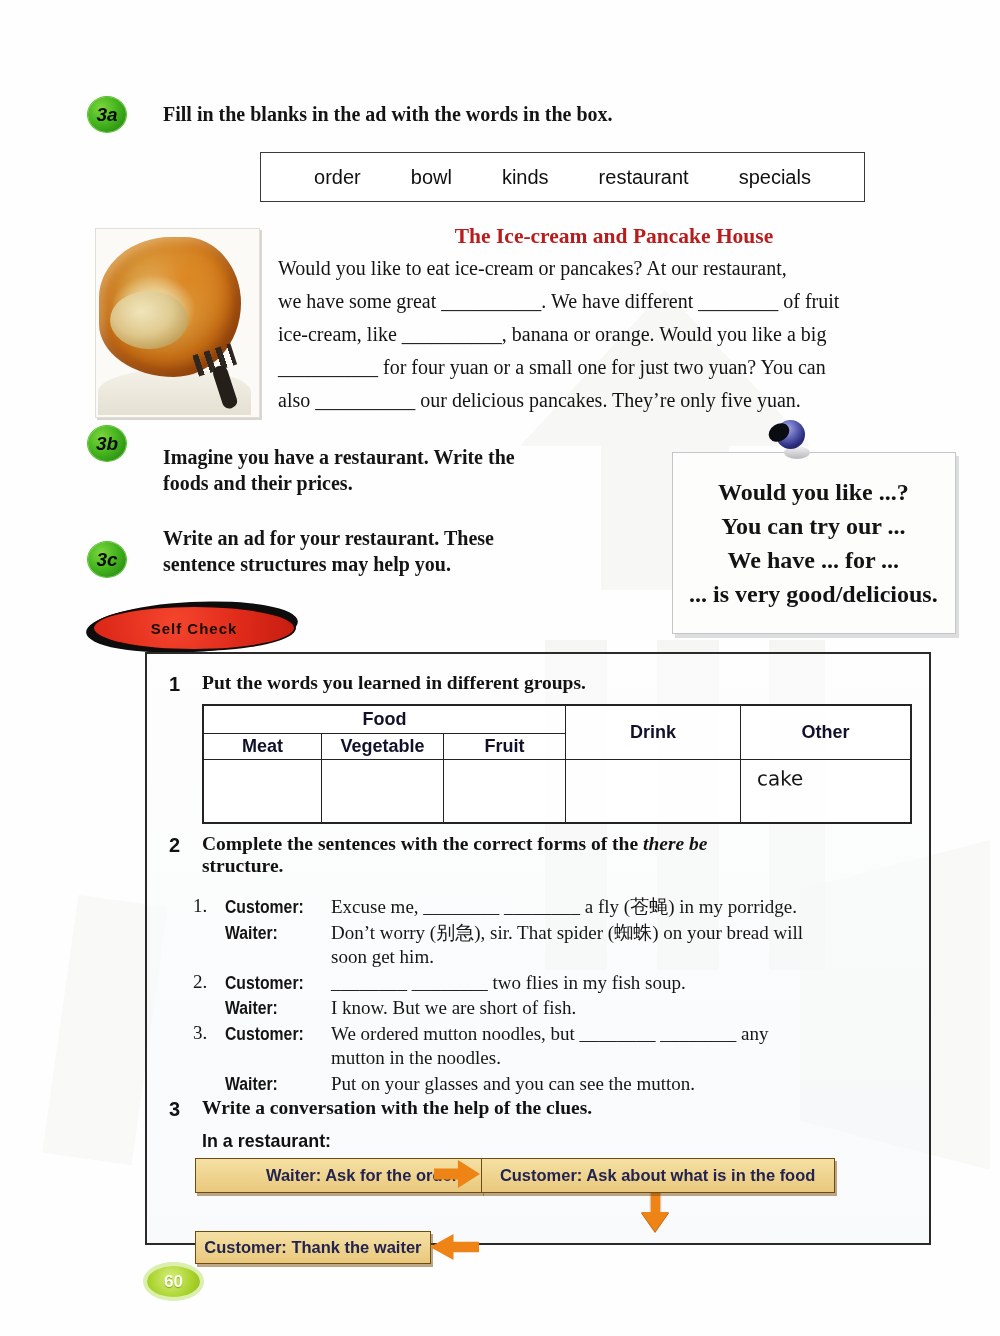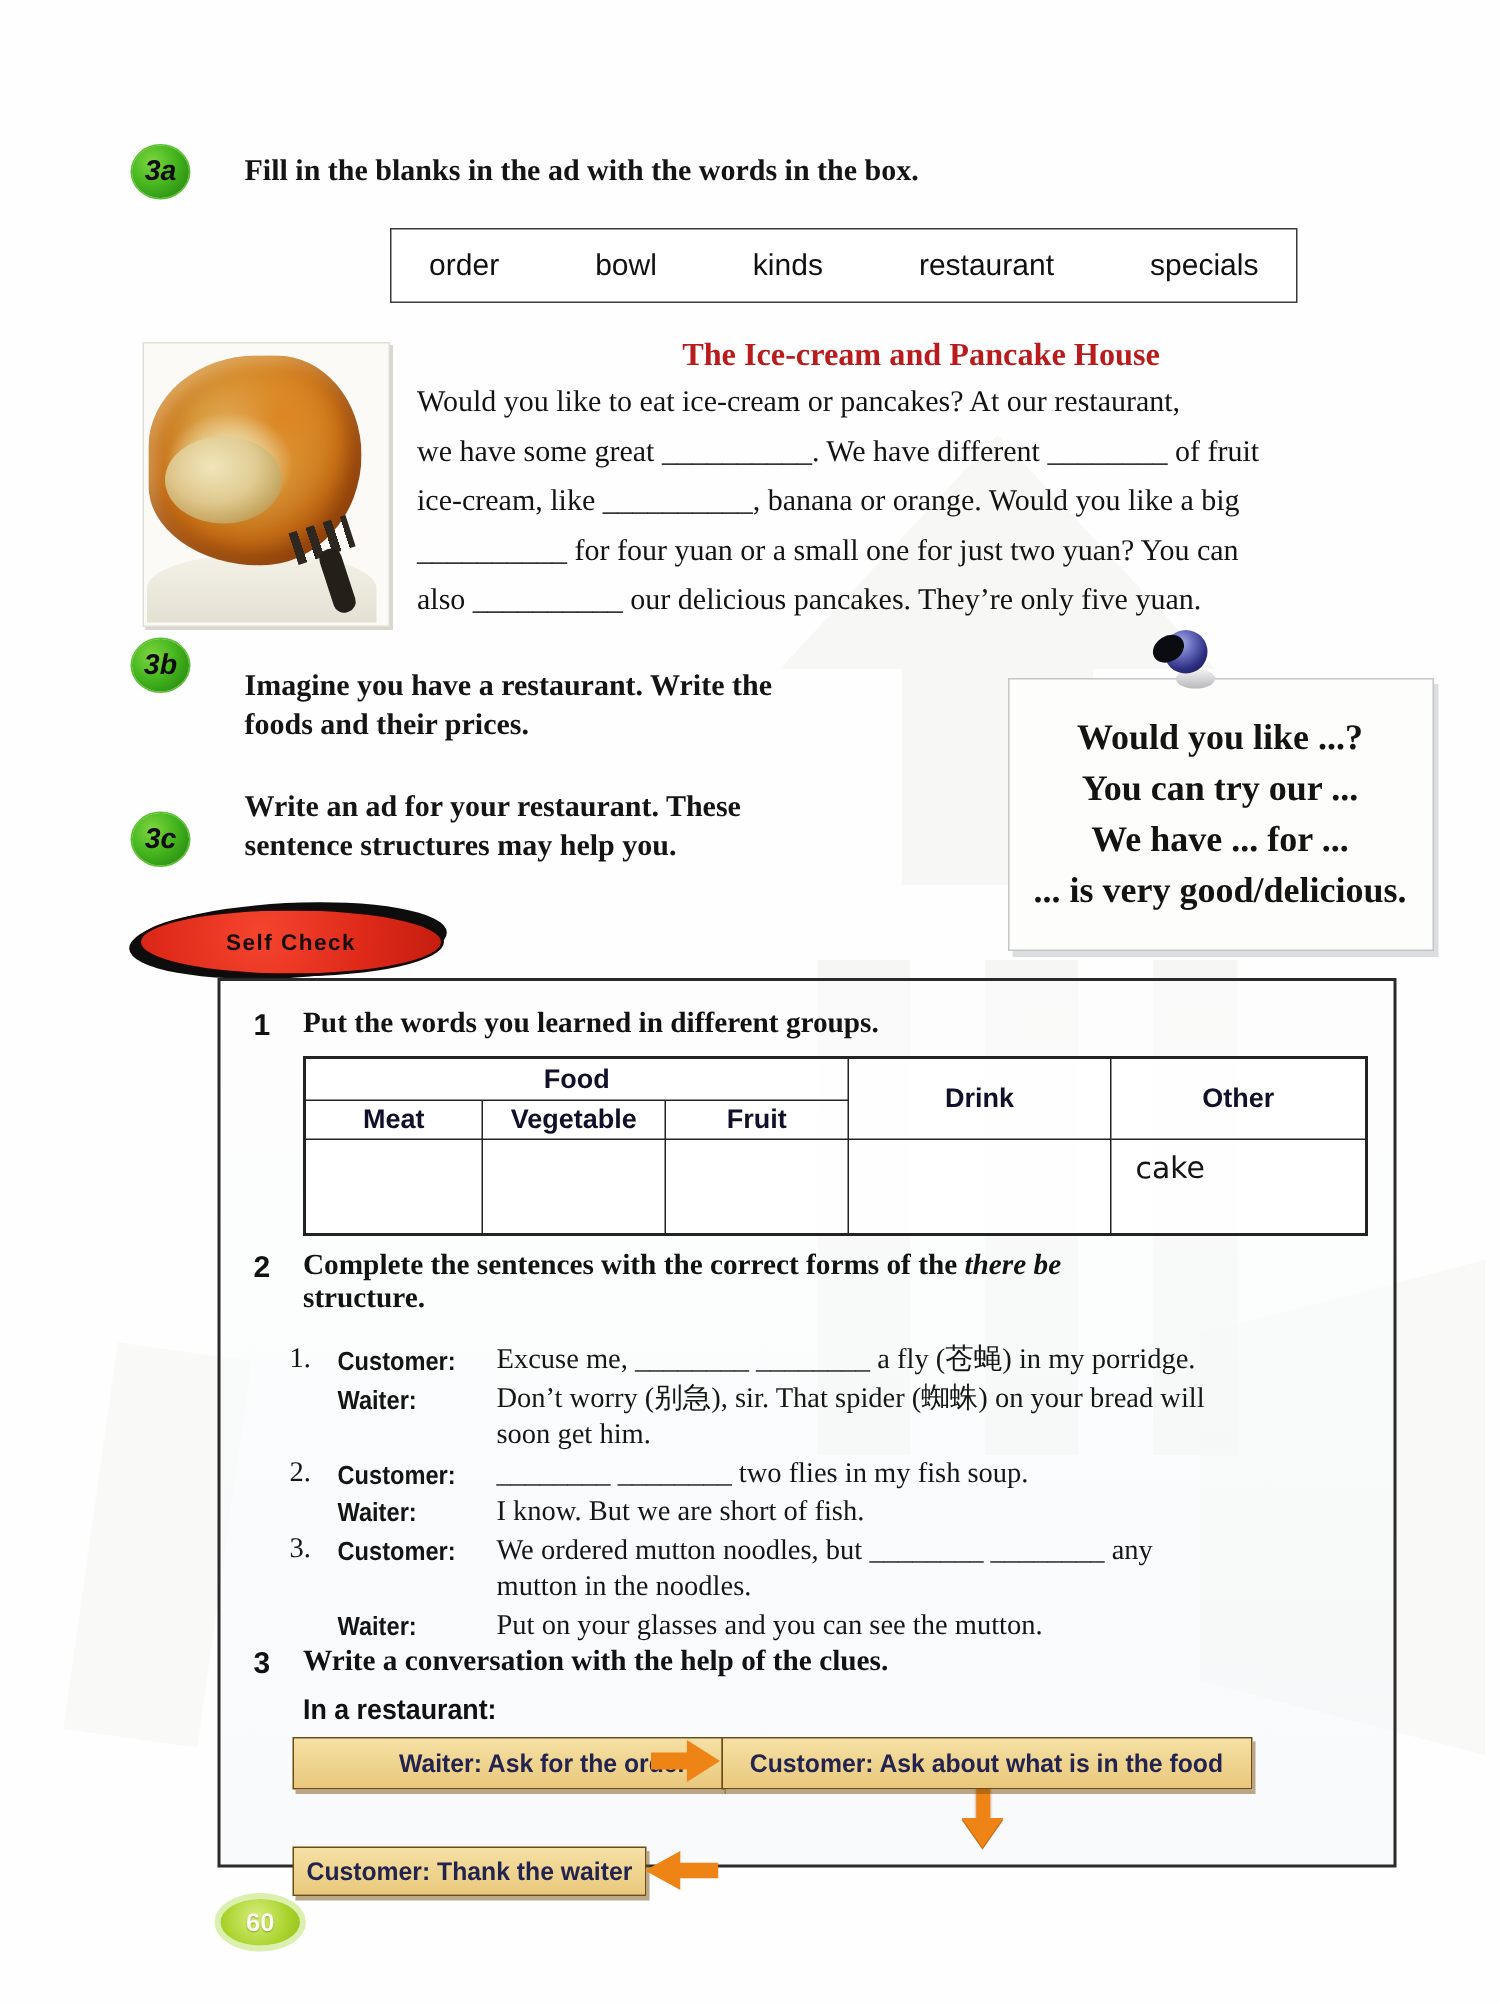--- a/index.html
+++ b/index.html
@@ -23,21 +23,21 @@
   .badge{width:38px;height:35px;border-radius:50%;
          background:radial-gradient(circle at 35% 32%,#7ed63f 0%,#46b61f 45%,#2c9212 80%,#237a0e 100%);
          display:flex;align-items:center;justify-content:center;
          font-family:"Liberation Sans",sans-serif;font-weight:800;font-style:italic;
          font-size:19px;color:#0c0c0c;box-shadow:0 0 0 1px #57c02c;}
 
   .instruction{font-weight:700;font-size:20px;line-height:26px;white-space:pre-line;}
 
   
   .word-box{left:260px;top:152px;width:603px;height:48px;border:1.6px solid #3a3a3a;background:#fff;
-            display:flex;align-items:center;justify-content:center;gap:64px;
+            display:flex;align-items:center;justify-content:center;gap:50px;
             font-family:"Liberation Sans",sans-serif;font-size:20px;font-weight:500;color:#101010;}
 
   
   .photo{left:95px;top:228px;width:163px;height:188px;background:#fbfaf6;border:1px solid #e0ded6;
          box-shadow:2px 2px 0 #d8d6ce;overflow:hidden;}
   .photo .plate{position:absolute;left:2px;right:8px;bottom:2px;height:46px;
                 background:linear-gradient(#f4f1e8,#e4e0d2);border-radius:50% 50% 0 0;}
   .photo .pancake{position:absolute;left:3px;top:8px;width:142px;height:140px;
       background:
         radial-gradient(ellipse at 38% 52%,rgba(238,225,176,.95) 0%,rgba(238,225,176,.75) 16%,rgba(0,0,0,0) 34%),

